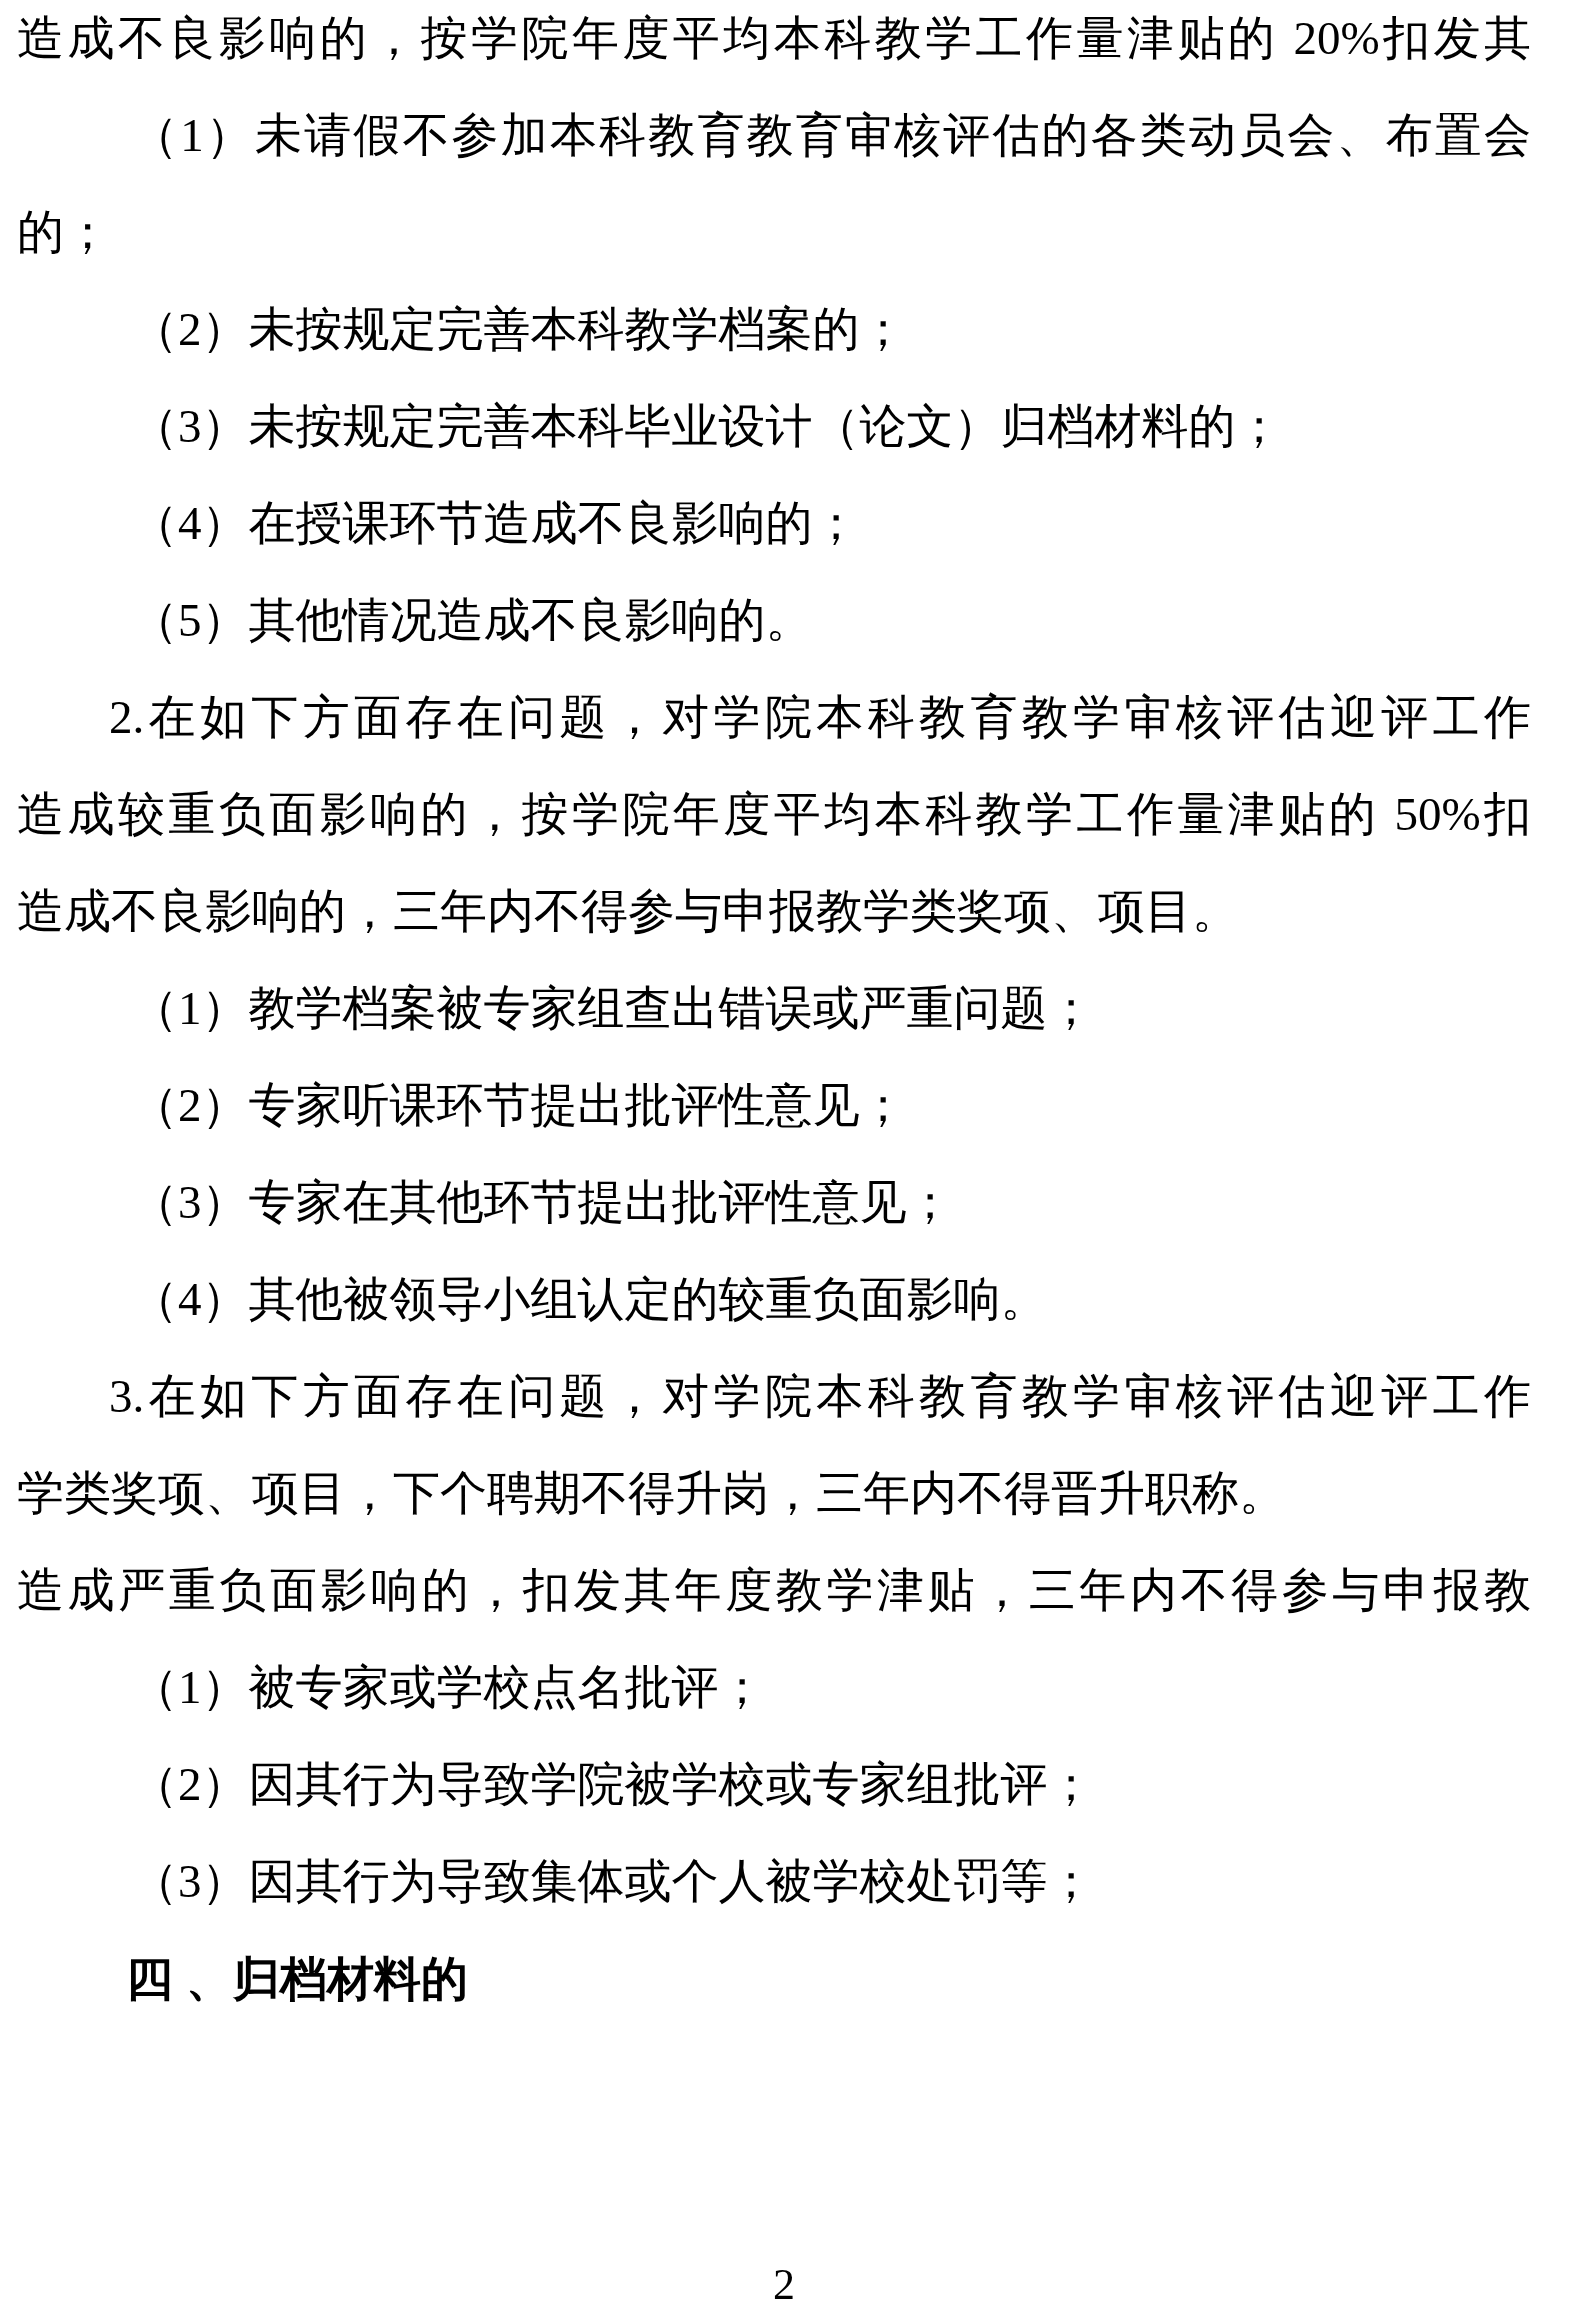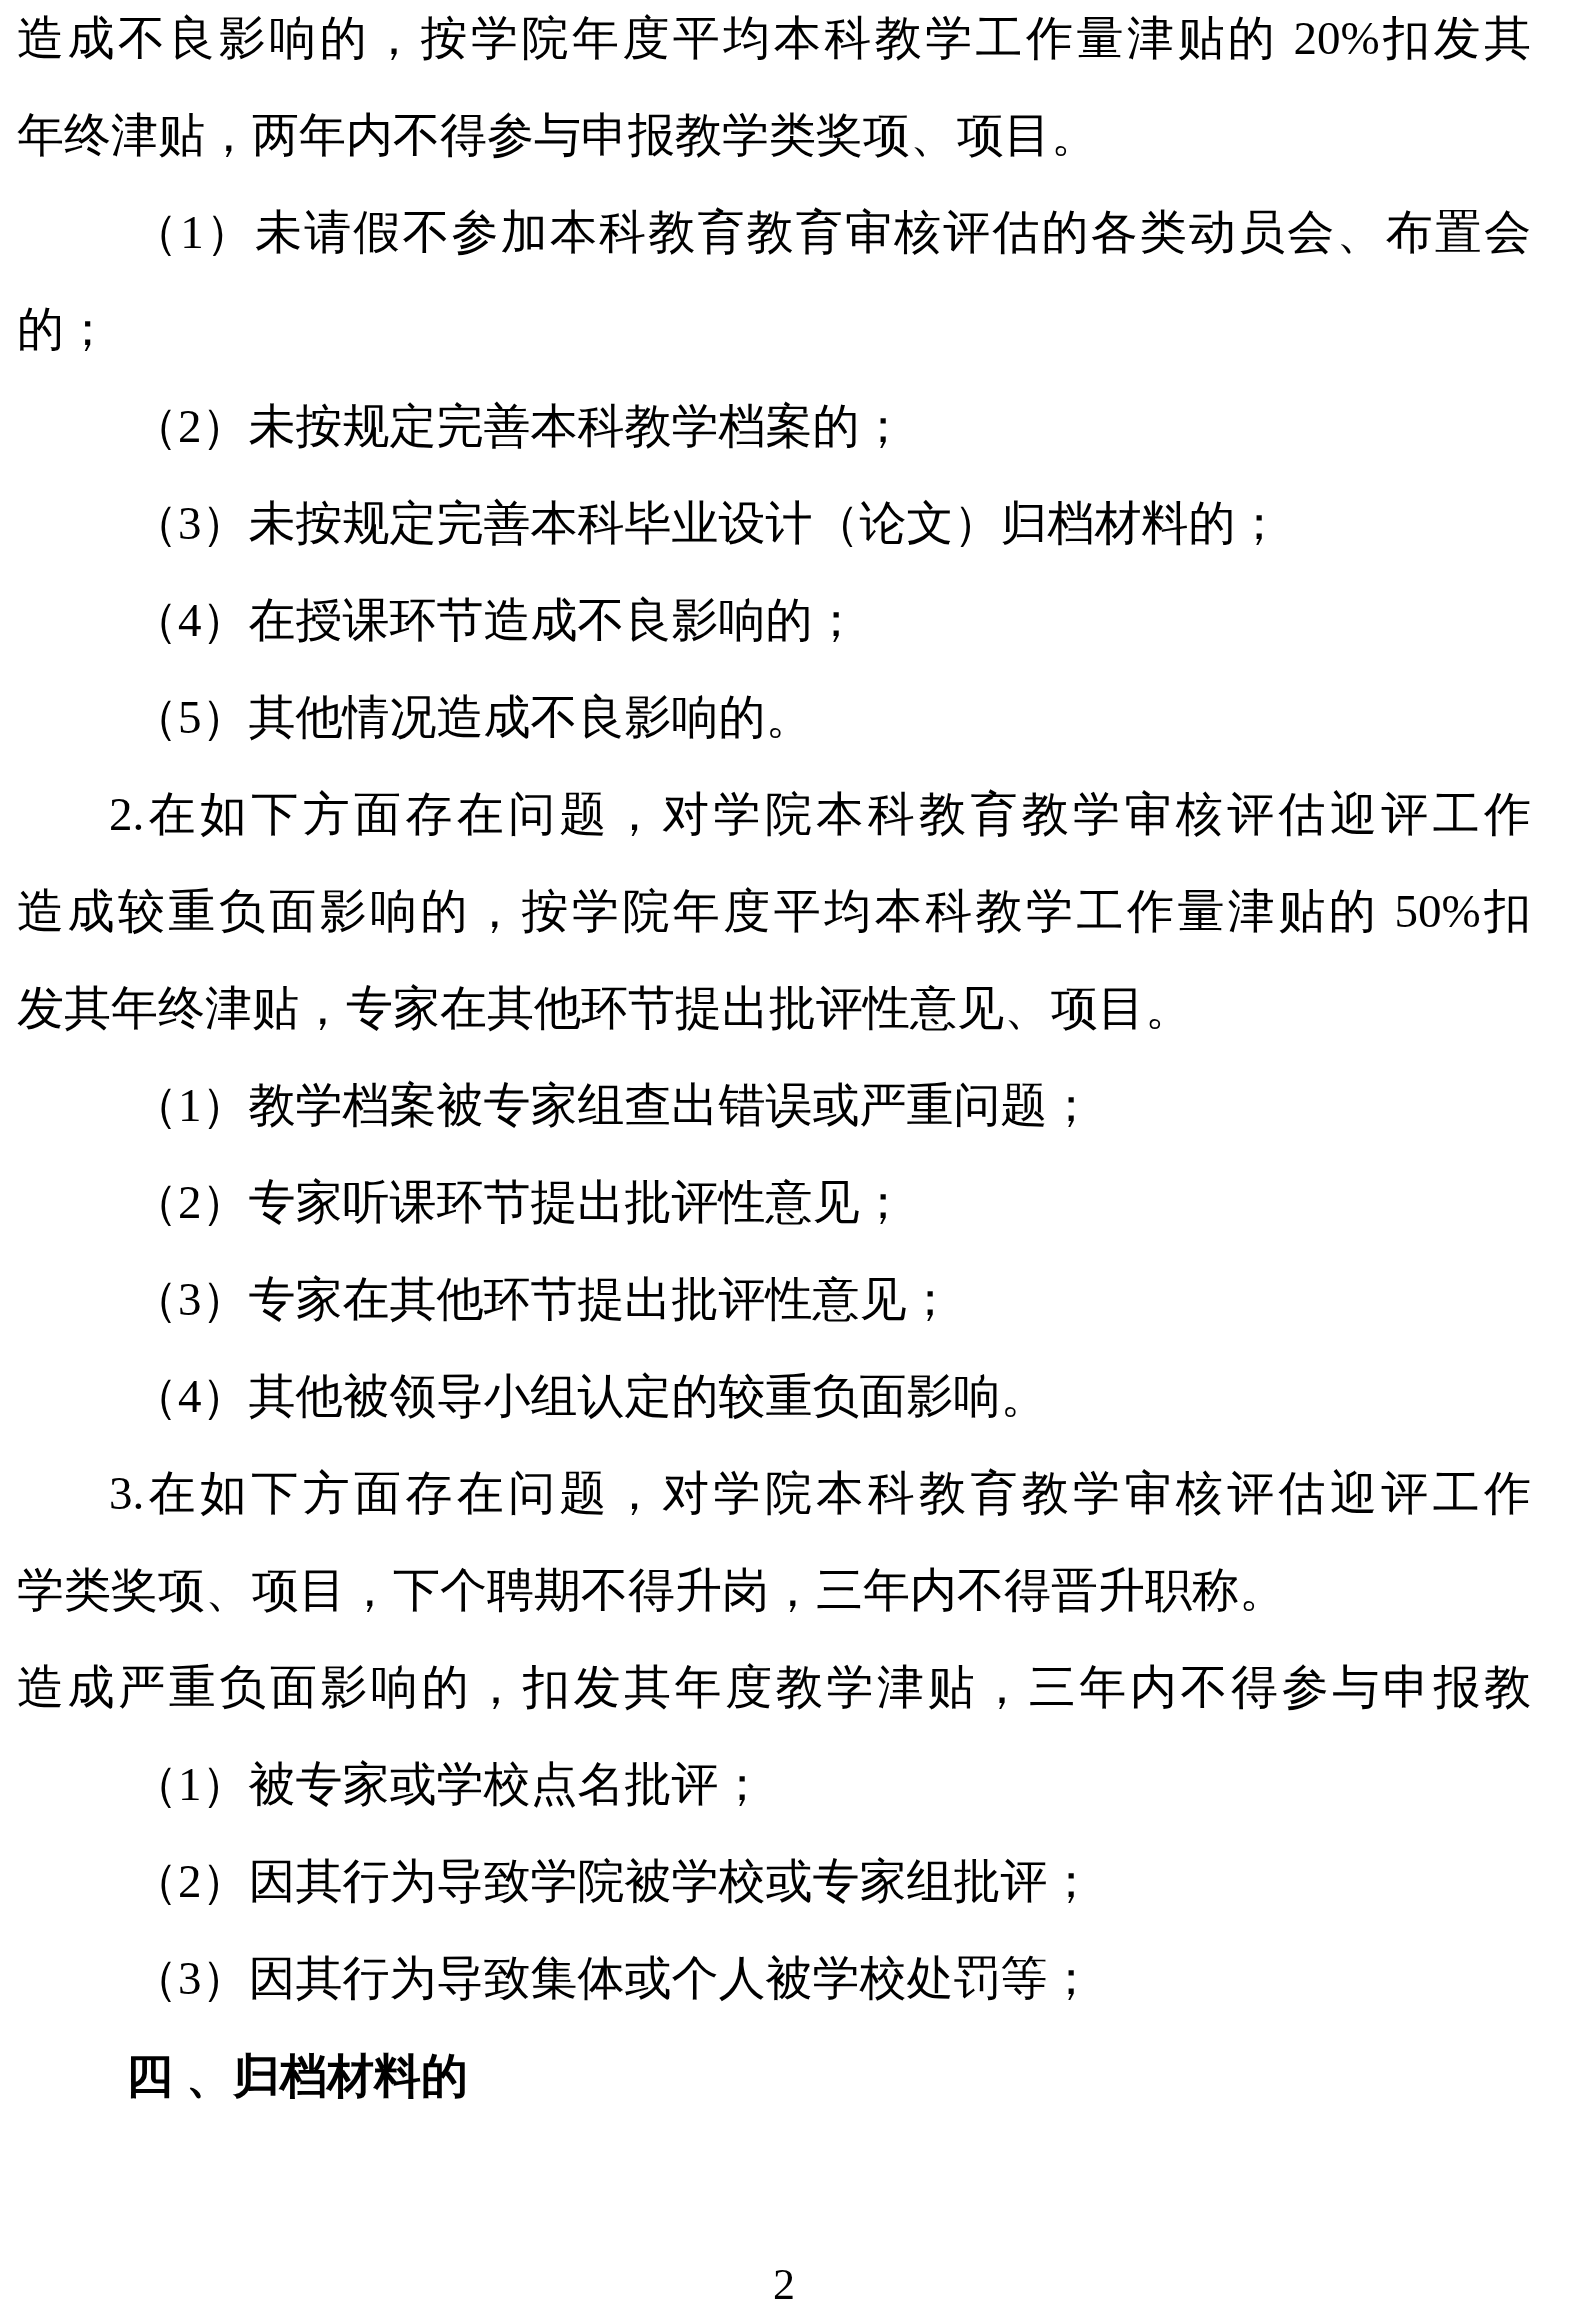--- a/index.html
+++ b/index.html
@@ -61,30 +61,29 @@
     font-family: "Liberation Serif", serif;
     color: #000000;
   }
 </style>
 </head>
 <body>
 
 <div class="page">
   <div class="doc">
     <div class="line fill">造成不良影响的，按学院年度平均本科教学工作量津贴的 20%扣发其</div>
-    <div class="line">年终津贴，两年内不得参与申报教学类奖项、项目。</div>
     <div class="line item fill">（1）未请假不参加本科教育教育审核评估的各类动员会、布置会</div>
     <div class="line">的；</div>
     <div class="line item">（2）未按规定完善本科教学档案的；</div>
     <div class="line item">（3）未按规定完善本科毕业设计（论文）归档材料的；</div>
     <div class="line item">（4）在授课环节造成不良影响的；</div>
     <div class="line item">（5）其他情况造成不良影响的。</div>
     <div class="line num fill">2.在如下方面存在问题，对学院本科教育教学审核评估迎评工作</div>
     <div class="line fill">造成较重负面影响的，按学院年度平均本科教学工作量津贴的 50%扣</div>
-    <div class="line">发其年终津贴，专家在其他环节提出批评性意见、项目。</div>
+    <div class="line">造成不良影响的，三年内不得参与申报教学类奖项、项目。</div>
     <div class="line item">（1）教学档案被专家组查出错误或严重问题；</div>
     <div class="line item">（2）专家听课环节提出批评性意见；</div>
     <div class="line item">（3）专家在其他环节提出批评性意见；</div>
     <div class="line item">（4）其他被领导小组认定的较重负面影响。</div>
     <div class="line num fill">3.在如下方面存在问题，对学院本科教育教学审核评估迎评工作</div>
     <div class="line">学类奖项、项目，下个聘期不得升岗，三年内不得晋升职称。</div>
     <div class="line fill">造成严重负面影响的，扣发其年度教学津贴，三年内不得参与申报教</div>
     <div class="line item">（1）被专家或学校点名批评；</div>
     <div class="line item">（2）因其行为导致学院被学校或专家组批评；</div>
     <div class="line item">（3）因其行为导致集体或个人被学校处罚等；</div>

